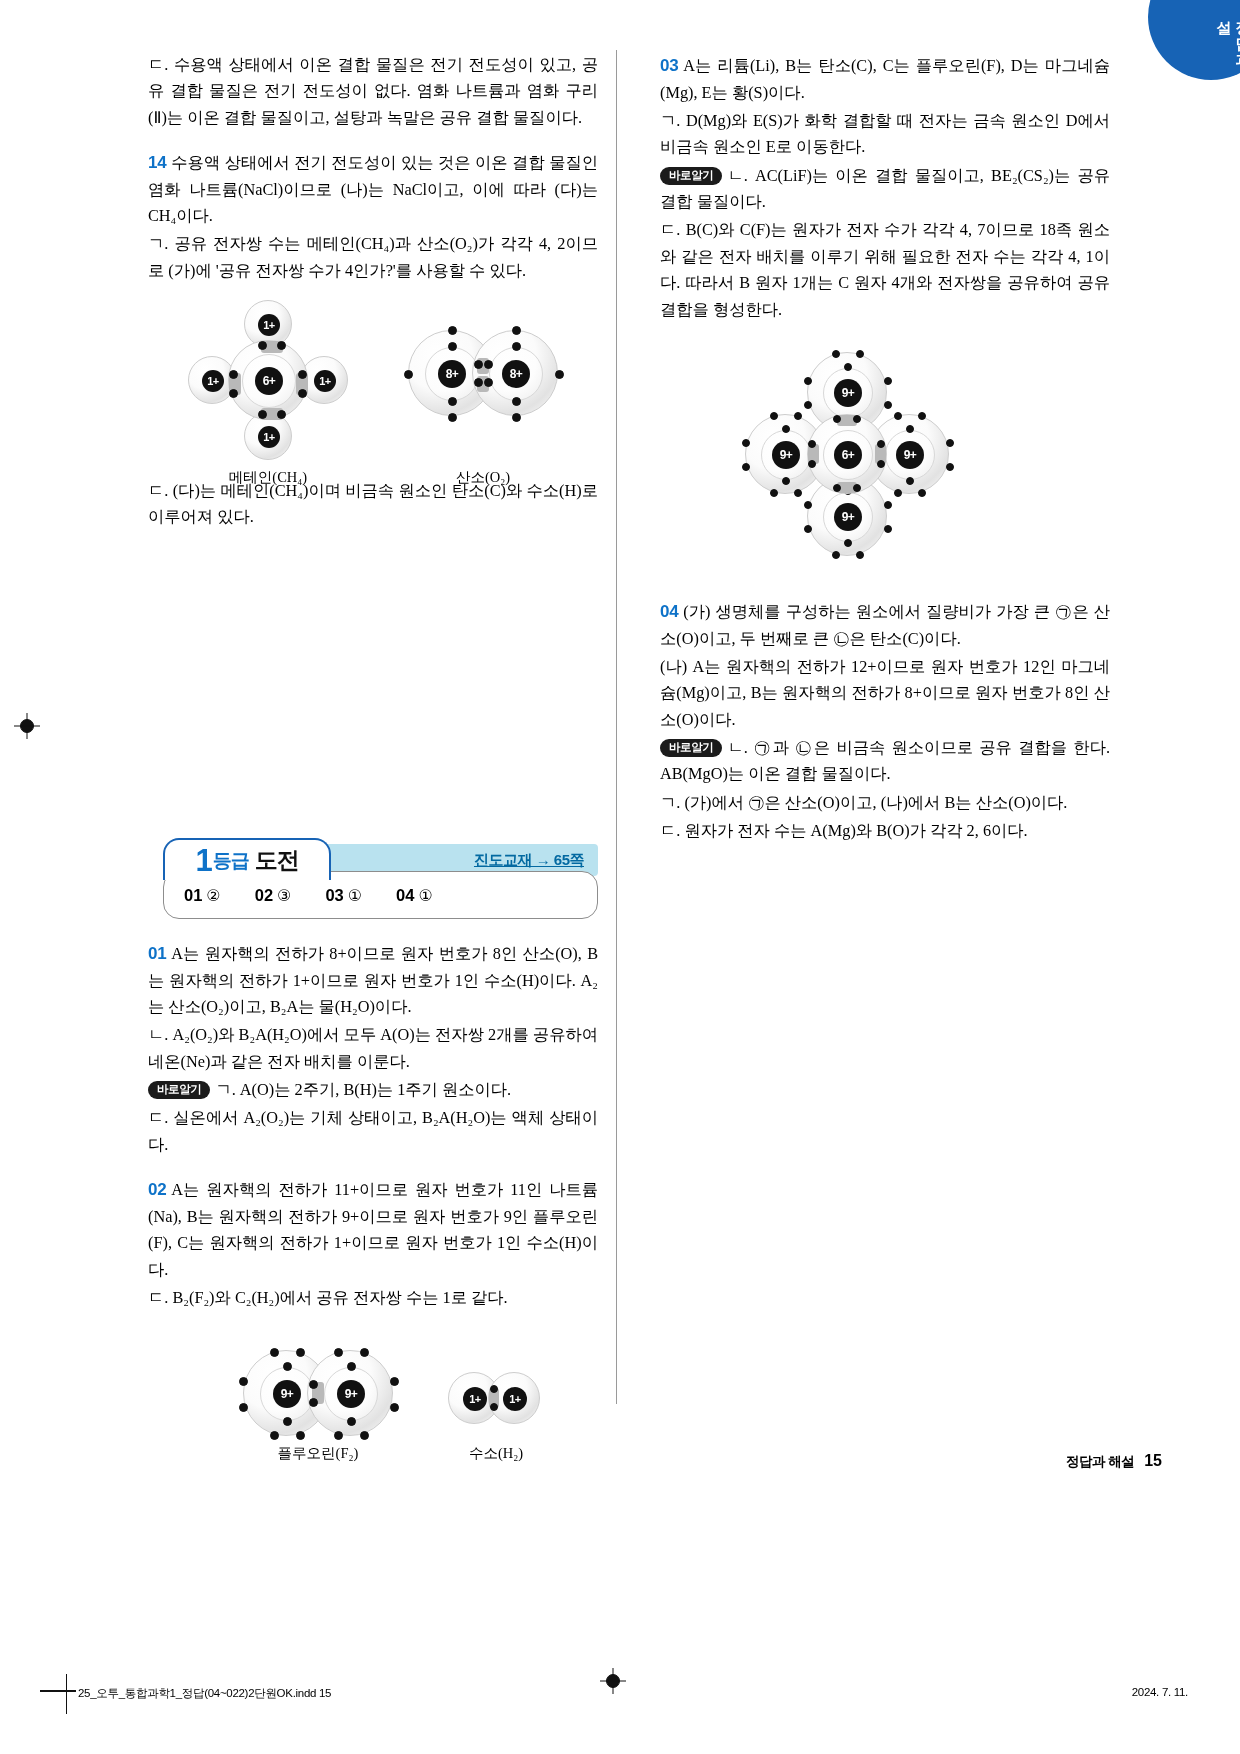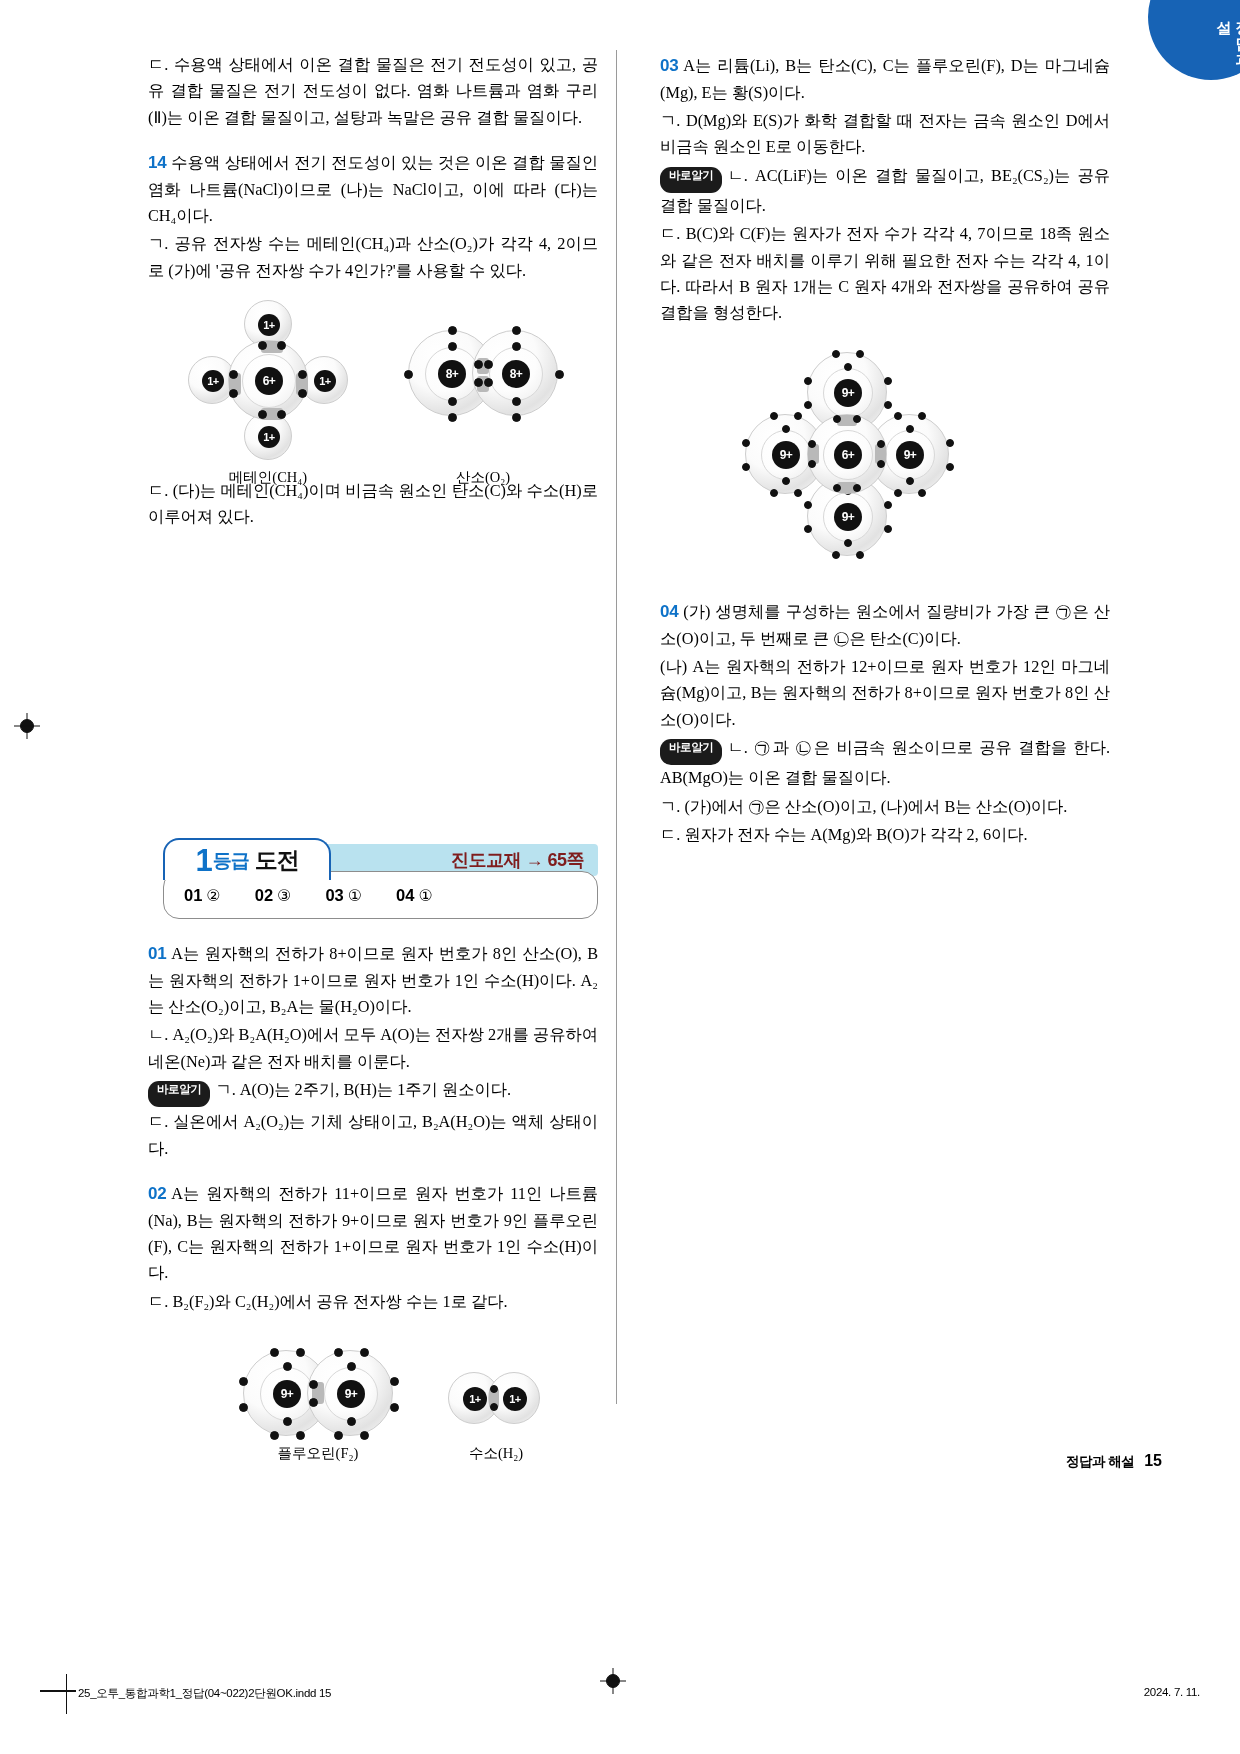--- a/index.html
+++ b/index.html
@@ -71,21 +71,21 @@
     color:#0e72c8; font-weight:bold; font-family:"Liberation Sans", sans-serif;
     font-size:17px; letter-spacing:-0.3px; margin-right:5px;
   }
 
   .badge{
     display:inline-block;
     background:#1b1b1b; color:#fff;
     border-radius:11px;
     font-family:"Liberation Sans", sans-serif;
     font-size:11.5px; font-weight:bold;
-    padding:2px 9px 11px 9px;
+    padding:2px 9px 3px 9px;
     line-height:1.15;
     vertical-align:2px;
     margin-right:5px;
     letter-spacing:-0.4px;
   }
 
   
   .grade-box{
     position:absolute;
     left:163px; top:838px;
@@ -118,22 +118,23 @@
   .gb-bluebar{
     position:absolute; left:148px; top:6px; right:0; height:32px;
     background:#b9e2ef;
     border-radius:0 4px 4px 0;
     display:flex; align-items:center; justify-content:flex-end;
     padding-right:14px;
     z-index:1;
   }
   .gb-ref{
     font-family:"Liberation Sans", sans-serif;
-    font-size:18px; font-weight:bold; color:#7f1d1d;
+    font-size:15px; font-weight:bold; color:#0369a1;
     letter-spacing:-0.5px;
+    text-decoration:underline;
   }
   .gb-answers{
     position:relative;
     margin-top:-3px;
     border:1.6px solid #8d8d8d;
     border-radius:16px;
     height:48px;
     background:#fff;
     display:flex; align-items:center;
     padding-left:20px;
@@ -197,21 +198,21 @@
   }
   .footer-bar{
     position:absolute; left:66px; top:1674px; width:1px; height:40px; background:#111;
   }
   .foot-file{
     position:absolute; left:78px; top:1686px;
     font-family:"Liberation Sans", sans-serif;
     font-size:11.5px; letter-spacing:-0.3px;
   }
   .foot-date{
-    position:absolute; right:40px; top:1686px;
+    position:absolute; right:52px; top:1686px;
     font-family:"Liberation Sans", sans-serif;
     font-size:11.5px; letter-spacing:-0.3px;text-align:center;
   }
 </style>
 </head>
 <body>
 
 <div class="page-thumb-tab">
   <div class="tab-text">정답과 해설</div>
 </div>

